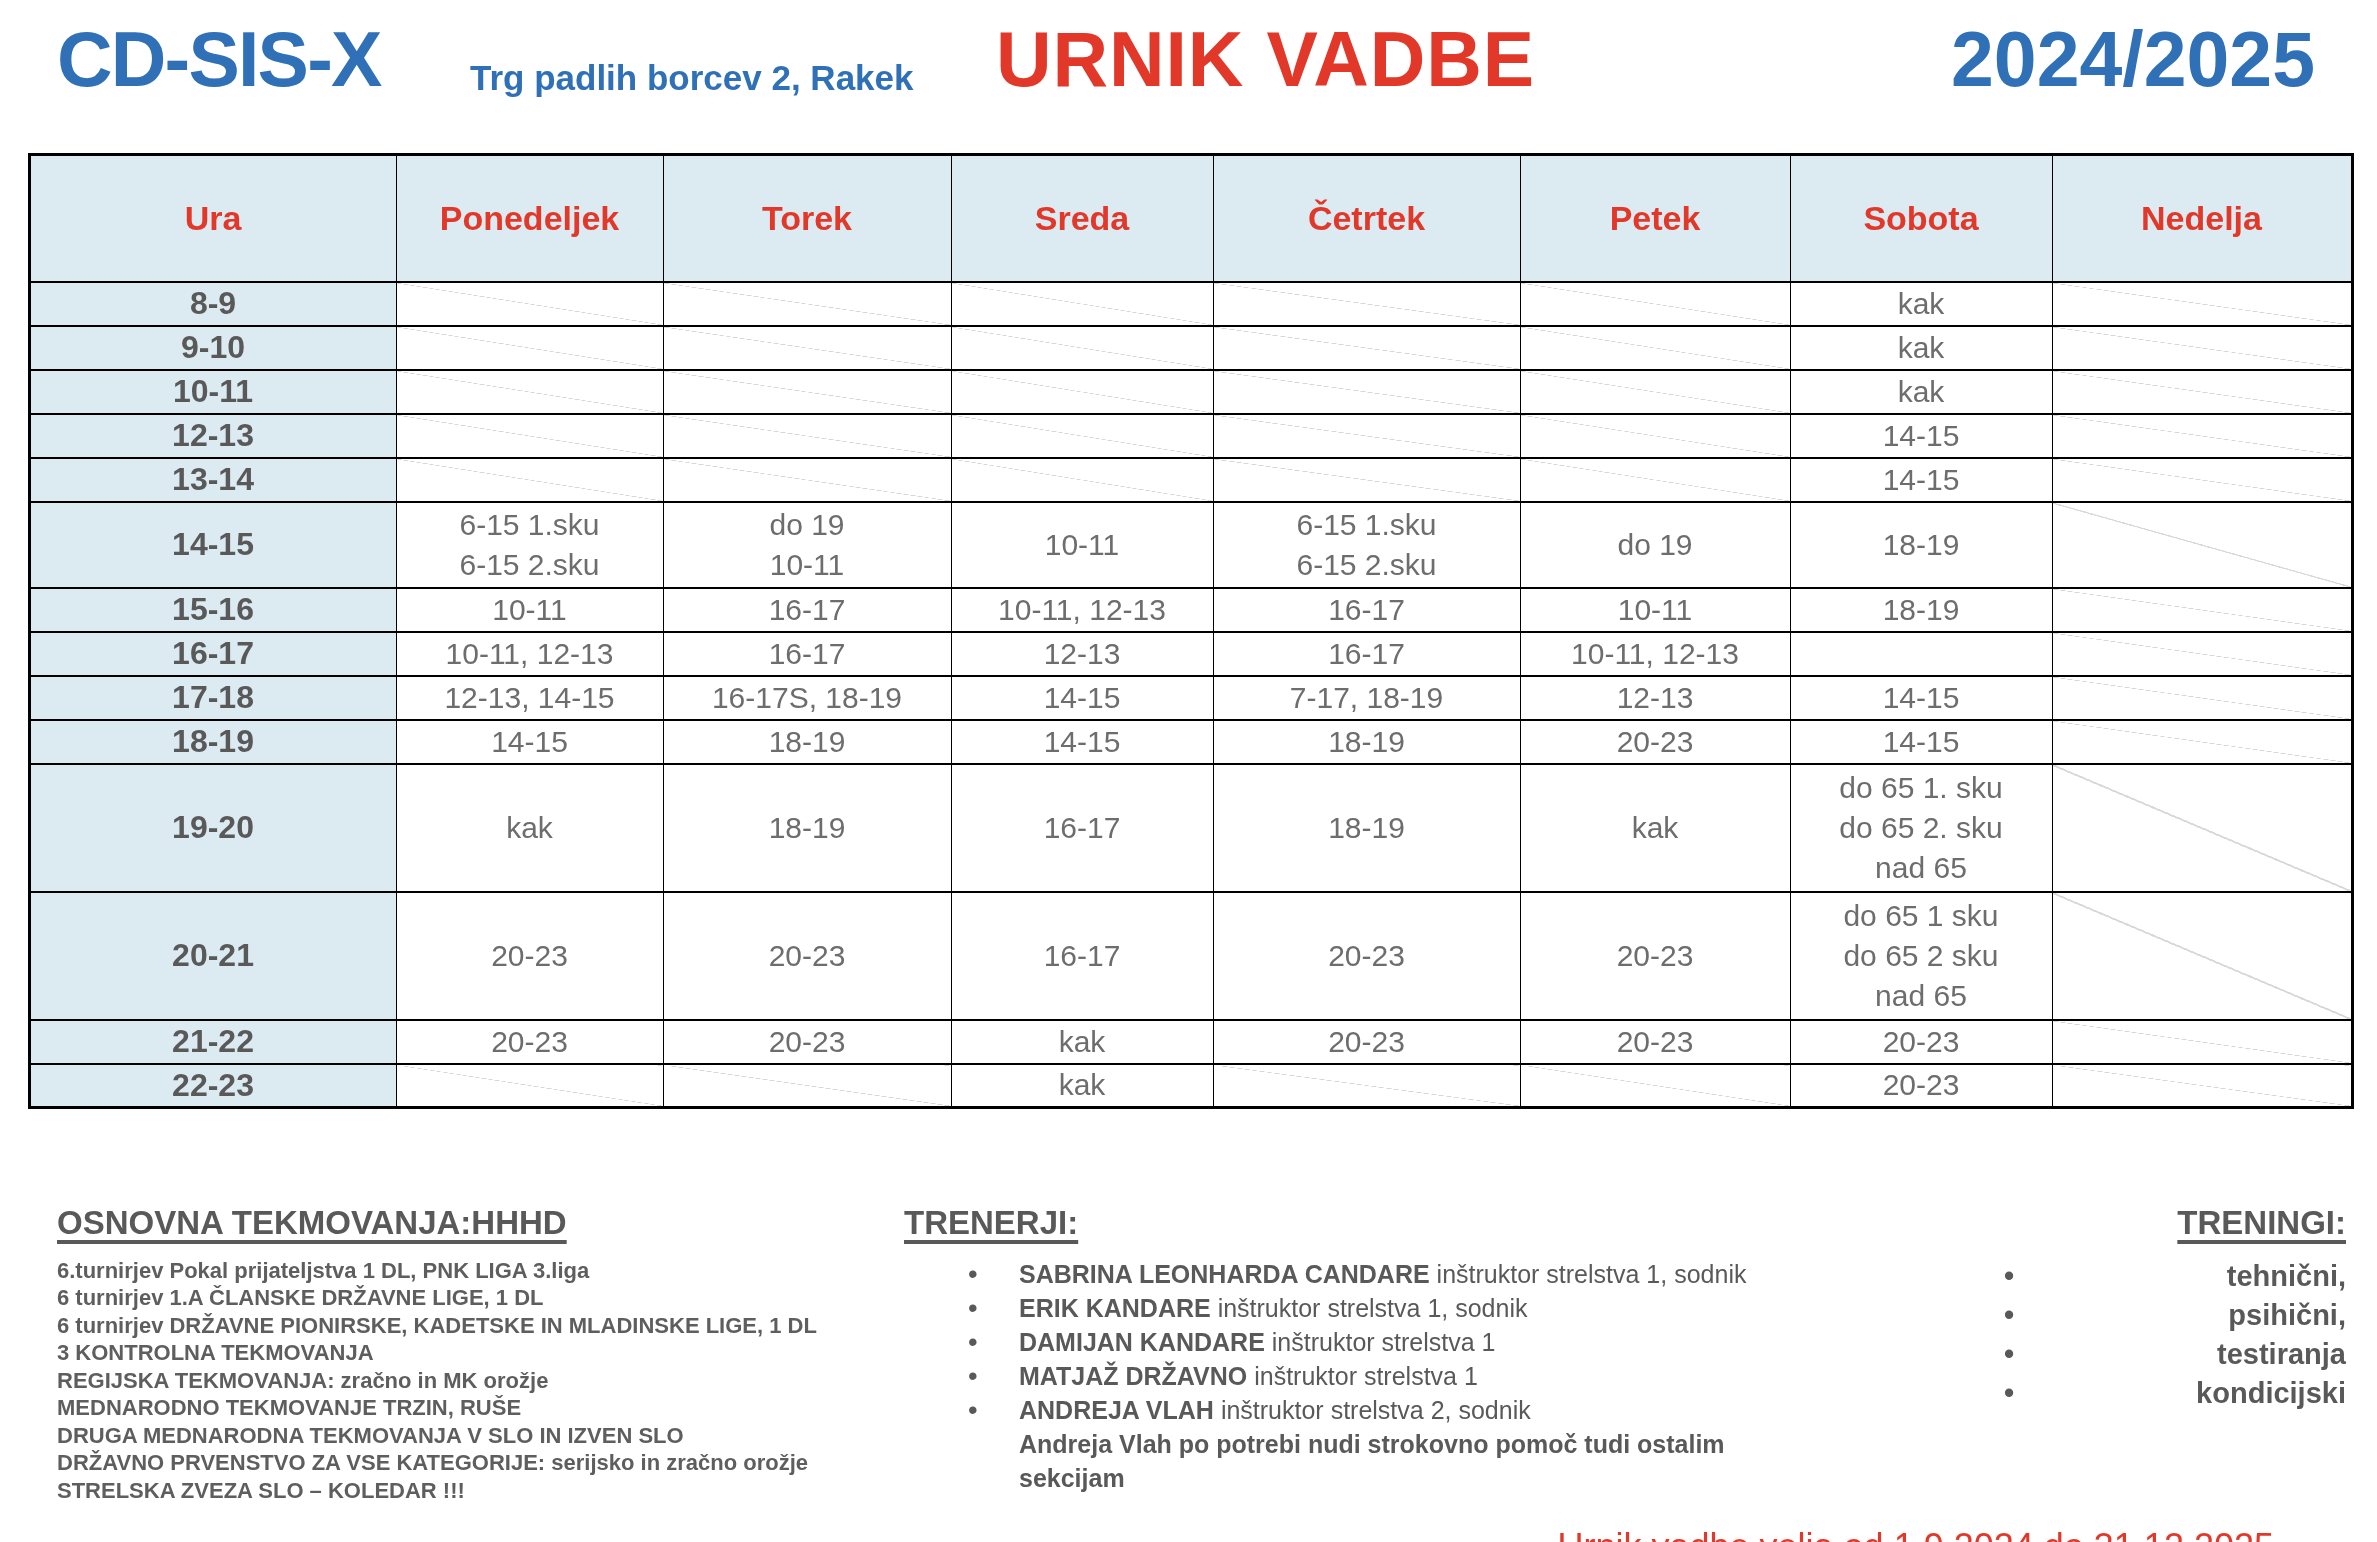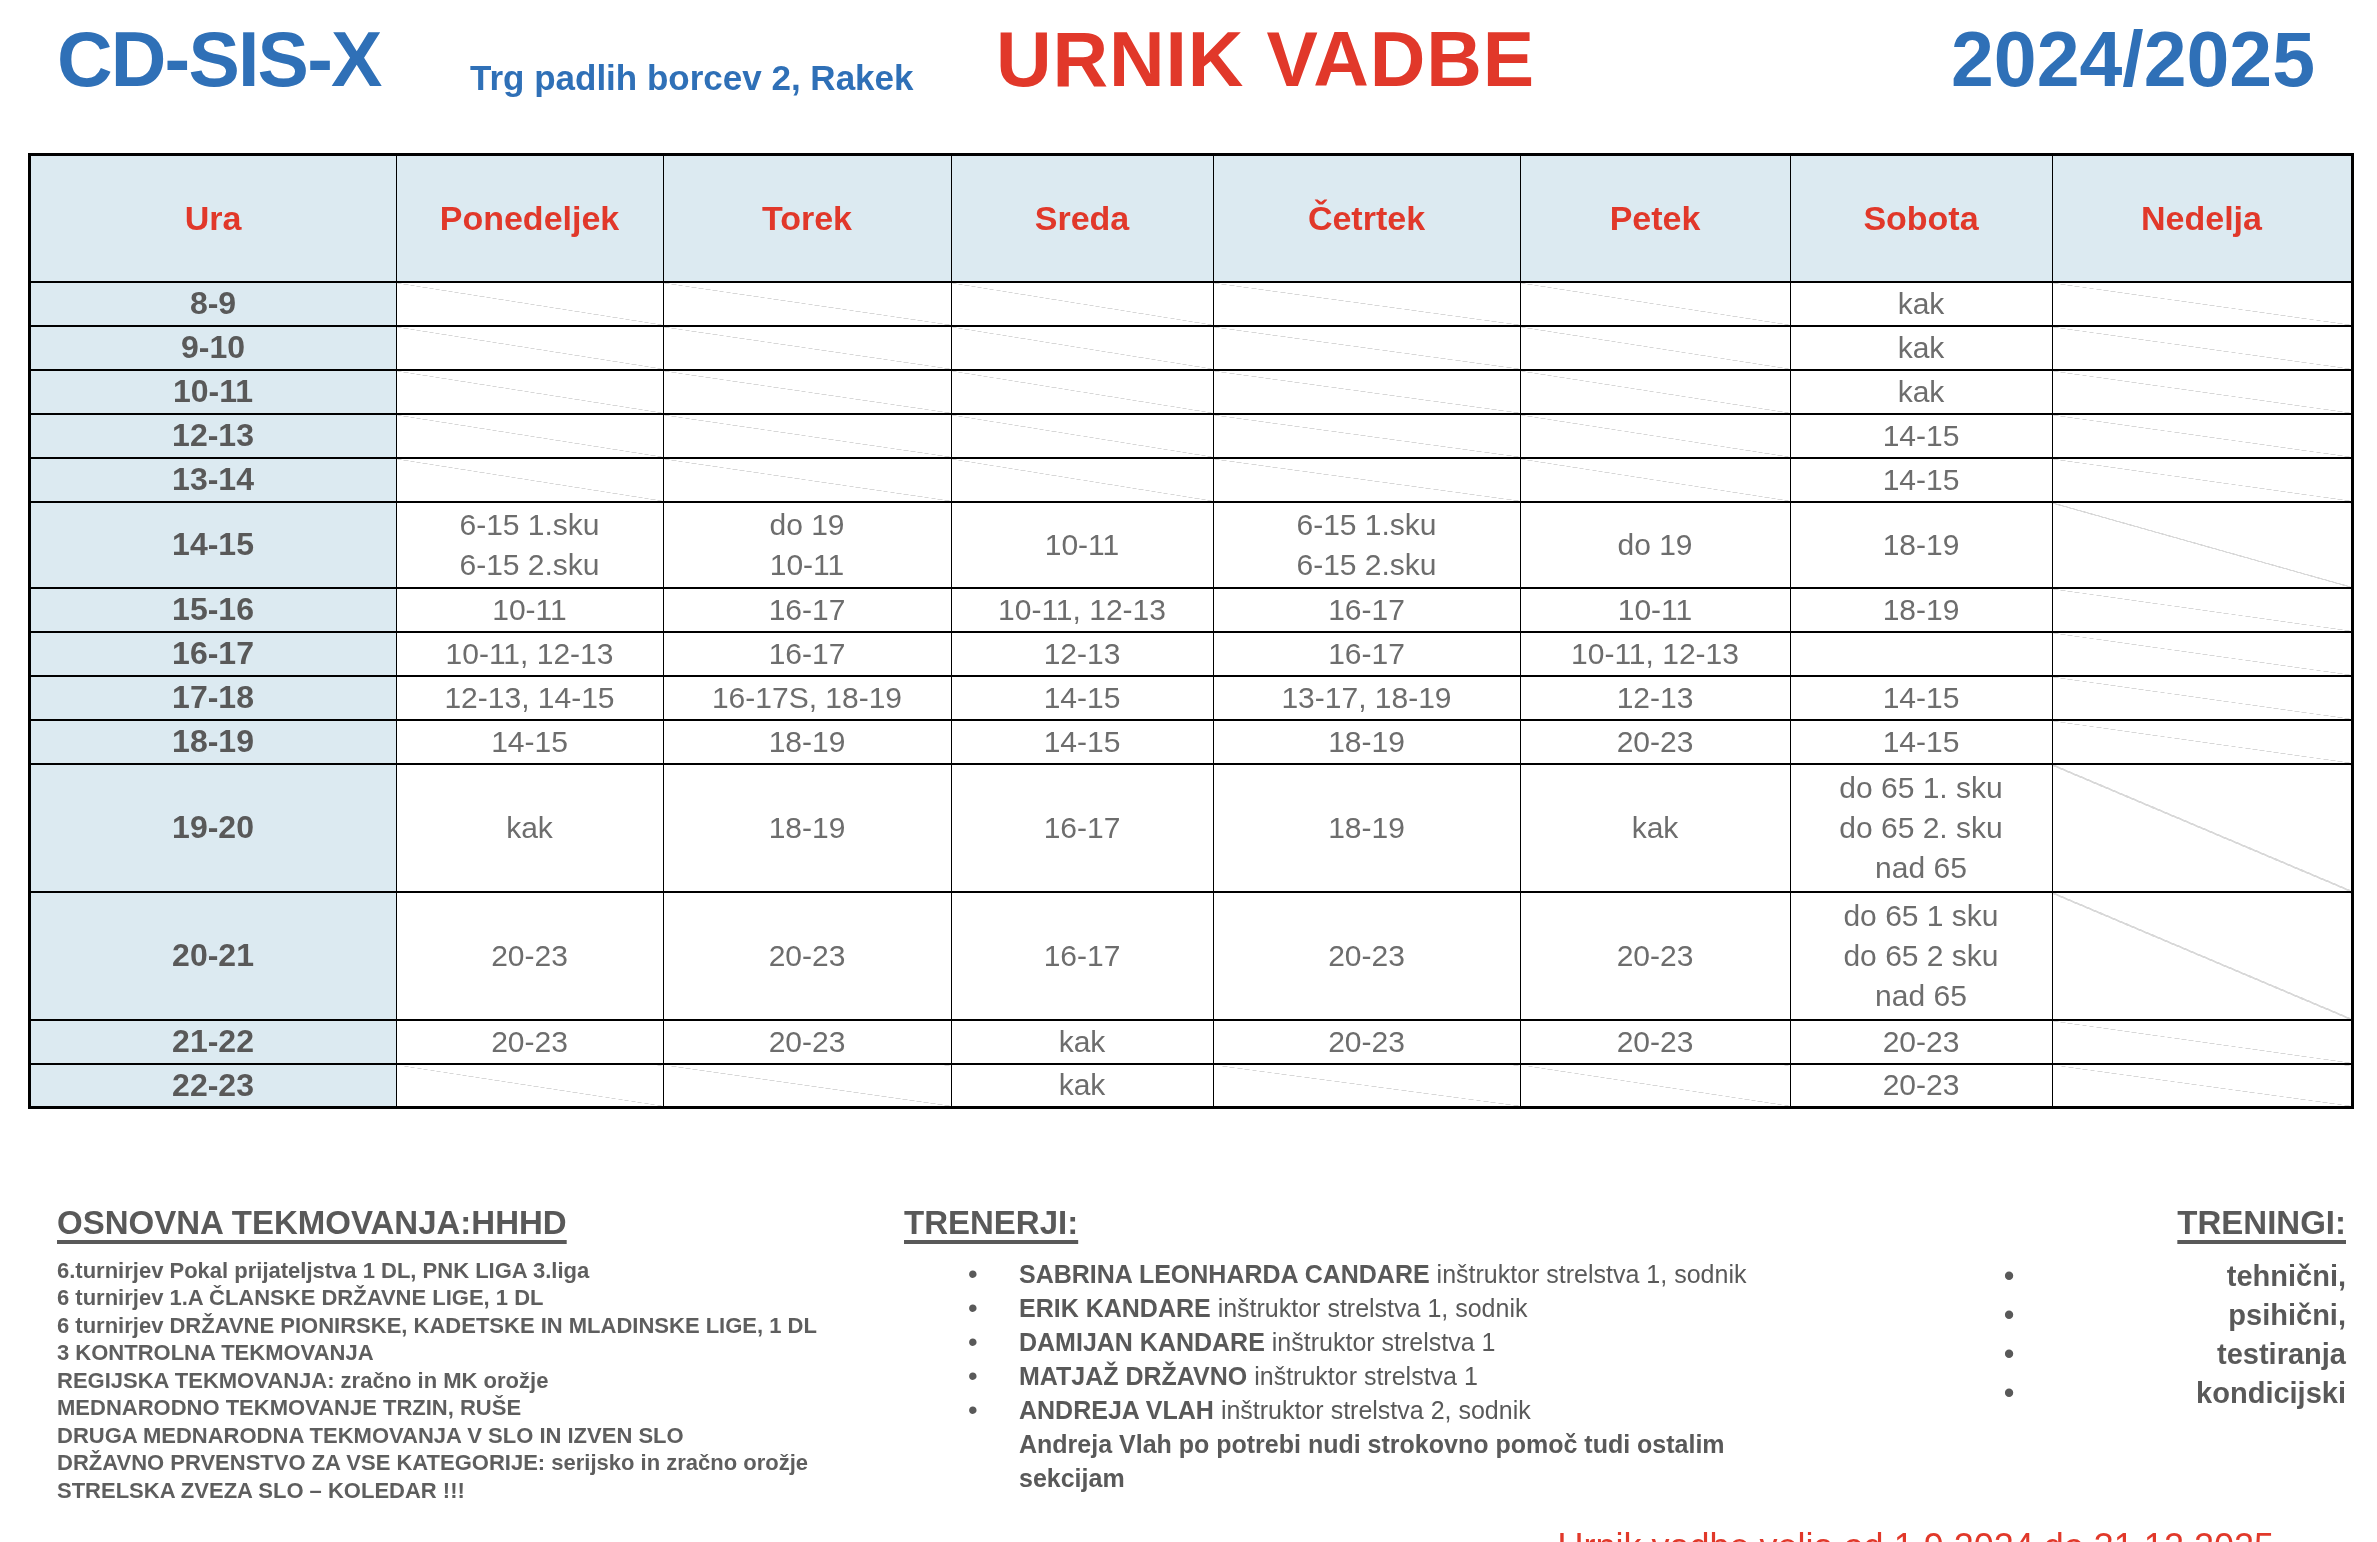--- a/index.html
+++ b/index.html
@@ -257,21 +257,21 @@
         <td class="slot">
           <div>12-13, 14-15</div>
         </td>
         <td class="slot">
           <div>16-17S, 18-19</div>
         </td>
         <td class="slot">
           <div>14-15</div>
         </td>
         <td class="slot">
-          <div>13-17, 18-19</div>
+          <div>7-17, 18-19</div>
         </td>
         <td class="slot">
           <div>12-13</div>
         </td>
         <td class="slot">
           <div>14-15</div>
         </td>
         <td class="slot hatch"></td>
       </tr>
       <tr class="rh1">

